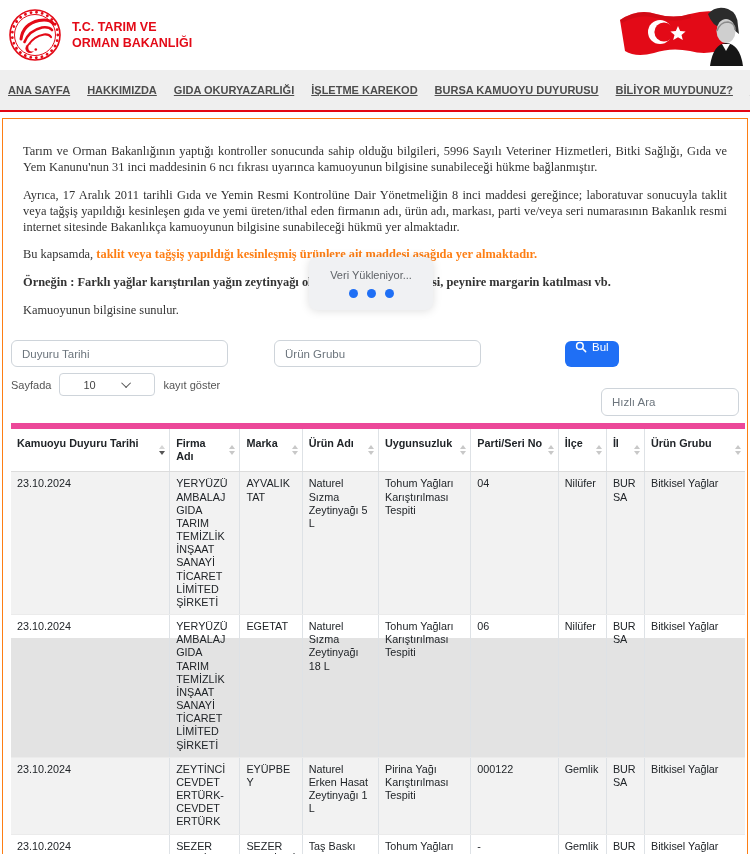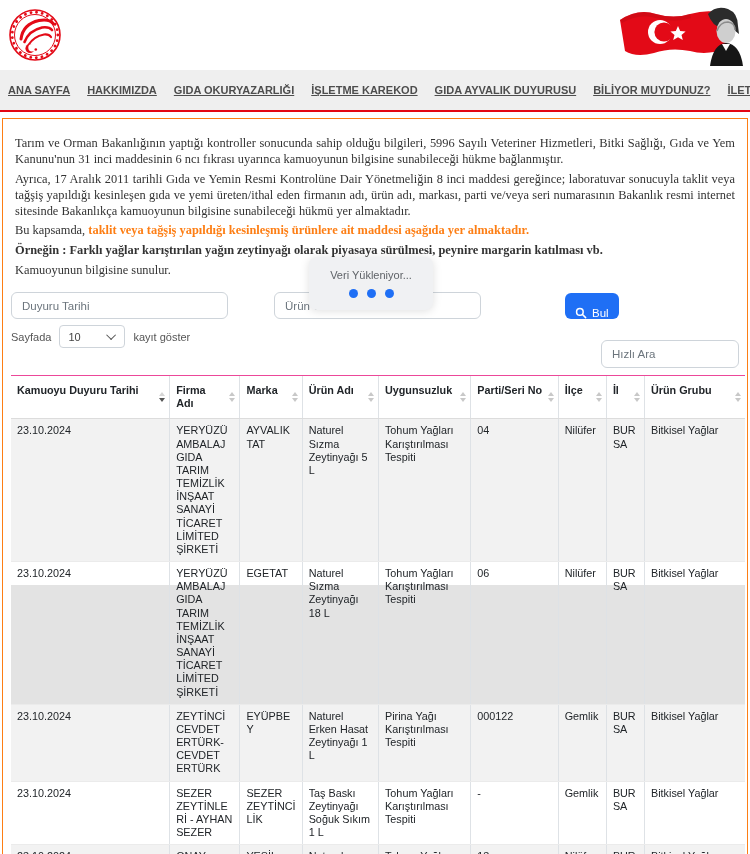--- a/index.html
+++ b/index.html
@@ -16,49 +16,49 @@
   .navbar{height:40px;background:#efefef;border-bottom:2px solid var(--red,#e30613);
           display:flex;align-items:center;gap:17px;padding:0 8px;
           font-size:11px;font-weight:bold;color:#4d4d4d;text-decoration:underline;}
   .nav-item{cursor:pointer;white-space:nowrap;}
 
   
   .content{margin:6px 2px 0;border:1px solid var(--orange,#fd7e14);min-height:740px;}
   .content-title{background:var(--orange,#fd7e14);color:#fff;font-size:14px;padding:5px 8px;}
   .intro{font-family:"Liberation Serif",serif;font-size:12.4px;line-height:1.28;color:#333;
          text-align:justify;padding:13px 8px 2px;}
-  .intro p{margin:4px;}
+  .intro p{margin:12px;}
   .intro .bold{font-weight:bold;}
   .hl{color:var(--orange,#fd7e14);font-weight:bold;}
 
   
   .filters-row{display:flex;align-items:center;padding:7px 8px 0;gap:32px;}
   .input{border:1px solid #ced4da;border-radius:6px;height:25px;font-size:11.5px;
          padding:0 10px;color:#444;background:#fff;outline:none;}
   .input::placeholder{color:#6c757d;}
   .inp-date{width:195px;}
   .inp-group{width:185px;margin-left:14px;}
   .btn-bul{margin-left:52px;background:var(--blue,#1f6ff5);color:#fff;border:none;border-radius:6px;
-           height:26px;padding:0 10px;font-size:11.5px;display:flex;align-items:flex-end;gap:5px;cursor:pointer;}
+           height:26px;padding:0 10px;font-size:11.5px;display:flex;align-items:flex-start;gap:5px;cursor:pointer;}
   .pagesize-row{display:flex;align-items:center;padding:6px 8px 0;font-size:11px;color:#555;}
   .pseudo-select{border:1px solid #ced4da;border-radius:4px;width:48px;height:21px;margin:0 8px;
-           display:flex;align-items:center;justify-content:space-between;padding:0 8px;
+           display:flex;align-items:center;justify-content:space-between;padding:0 23px;
            font-size:11px;color:#444;cursor:pointer;background:#fff;}
   .chev{width:6px;height:6px;border-left:1.6px solid #555;border-bottom:1.6px solid #555;
         transform:rotate(-45deg) translateY(-2px);}
   .quick-row{display:flex;justify-content:flex-end;padding:0 8px;margin-top:-8px;}
   .inp-quick{width:116px;height:26px;}
 
   
   table{border-collapse:collapse;table-layout:fixed;margin:7px 8px 0;width:734px;
         font-size:10.8px;color:#212529;}
   th,td{border-left:1px solid #dee2e6;padding:5px 6px;vertical-align:top;line-height:1.22;text-align:left;
         word-wrap:break-word;}
   th:first-child,td:first-child{border-left:none;}
-  thead th{border-top:1px solid #ec4899;border-bottom:1px solid #dcdcdc;font-weight:bold;
+  thead th{border-top:6px solid #ec4899;border-bottom:1px solid #dcdcdc;font-weight:bold;
         position:relative;padding-right:14px;padding-top:8px;padding-bottom:8px;cursor:pointer;}
   tbody td{border-bottom:1px solid #ebebeb;}
   tbody tr:nth-child(odd){background:#f2f2f2;}
   tbody tr.row-hl{background:linear-gradient(#fff 0 23px,#e3e3e3 23px 100%);}
   .sort{position:absolute;right:4px;top:50%;transform:translateY(-50%);
         display:flex;flex-direction:column;gap:2px;}
   .sort i{display:block;width:0;height:0;}
   .sort .su{border-left:3.5px solid transparent;border-right:3.5px solid transparent;border-bottom:4px solid #c8c8c8;}
   .sort .sd{border-left:3.5px solid transparent;border-right:3.5px solid transparent;border-top:4px solid #c8c8c8;}
   .sort.desc .sd{border-top-color:#555;}
@@ -85,20 +85,24 @@
         <circle cx="27" cy="27" r="22.8" fill="none" stroke="#e30a17" stroke-width="2.8" stroke-dasharray="0.1,5.6" stroke-linecap="round"></circle>
         <g stroke="#e30a17" fill="none" stroke-linecap="round">
           <path d="M13 31 Q15 16 31 12.5 Q41.5 10.5 45.5 16" stroke-width="3"></path>
           <path d="M16.5 34 Q21 22.5 34 19.5 Q41 18.5 44 22" stroke-width="2.6"></path>
           <path d="M20.5 37 Q25.5 28.5 36 26.5 Q41 26 43 29" stroke-width="2.2"></path>
         </g>
         <circle cx="22" cy="40.5" r="4.6" fill="#e30a17"></circle>
         <circle cx="24" cy="39.8" r="3.7" fill="#ffffff"></circle>
         <circle cx="27.8" cy="41.5" r="1.3" fill="#e30a17"></circle>
       </svg>
+      <div class="ministry-title">
+        <div>T.C. TARIM VE</div>
+        <div>ORMAN BAKANLIĞI</div>
+      </div>
     </div>
     <div class="flag">
       <svg width="130" height="62" viewBox="0 0 130 62">
         <path d="M4 16 Q22 4 40 10 Q58 15 74 10 Q92 5 106 9 L111 44 Q92 52 74 47 Q55 43 38 49 Q20 54 9 47 Z" fill="#e30a17"></path>
         <path d="M4 16 Q22 4 40 10 Q58 15 74 10 L75 14 Q58 19 40 14 Q23 9 6 19 Z" fill="#c00a14" opacity="0.5"></path>
         <circle cx="44" cy="28" r="12" fill="#ffffff"></circle>
         <circle cx="48" cy="28" r="9.6" fill="#e30a17"></circle>
         <path d="M62 22 l2.2 5 5.4 .4 -4.1 3.5 1.3 5.2 -4.8 -2.9 -4.8 2.9 1.3 -5.2 -4.1 -3.5 5.4 -.4 Z" fill="#ffffff"></path>
         <path d="M92 10 Q100 1 112 5 Q122 9 122 22 L123 30 Q114 22 106 24 Q96 22 92 10 Z" fill="#2b2b2b"></path>
         <ellipse cx="110" cy="27" rx="9.5" ry="12" fill="#cfcfcf"></ellipse>
@@ -108,21 +112,21 @@
       </svg>
     </div>
   </header>
 
   <nav class="navbar">
     <span style="display:flex;gap:17px;align-items:center;">
         <a class="nav-item">ANA SAYFA</a>
         <a class="nav-item">HAKKIMIZDA</a>
         <a class="nav-item">GIDA OKURYAZARLIĞI</a>
         <a class="nav-item">İŞLETME KAREKOD</a>
-        <a class="nav-item">GIDA AYVALIK DUYURUSU</a>
+        <a class="nav-item">BURSA KAMUOYU DUYURUSU</a>
         <a class="nav-item">BİLİYOR MUYDUNUZ?</a>
         <a class="nav-item">İLETİŞİM</a>
       </span>
 
   </nav>
 
   <section class="content">
 
     <div class="intro">
       <p>Tarım ve Orman Bakanlığının yaptığı kontroller sonucunda sahip olduğu bilgileri, 5996 Sayılı Veteriner Hizmetleri, Bitki Sağlığı, Gıda ve Yem Kanunu'nun 31 inci maddesinin 6 ncı fıkrası uyarınca kamuoyunun bilgisine sunabileceği hükme bağlanmıştır.</p>

